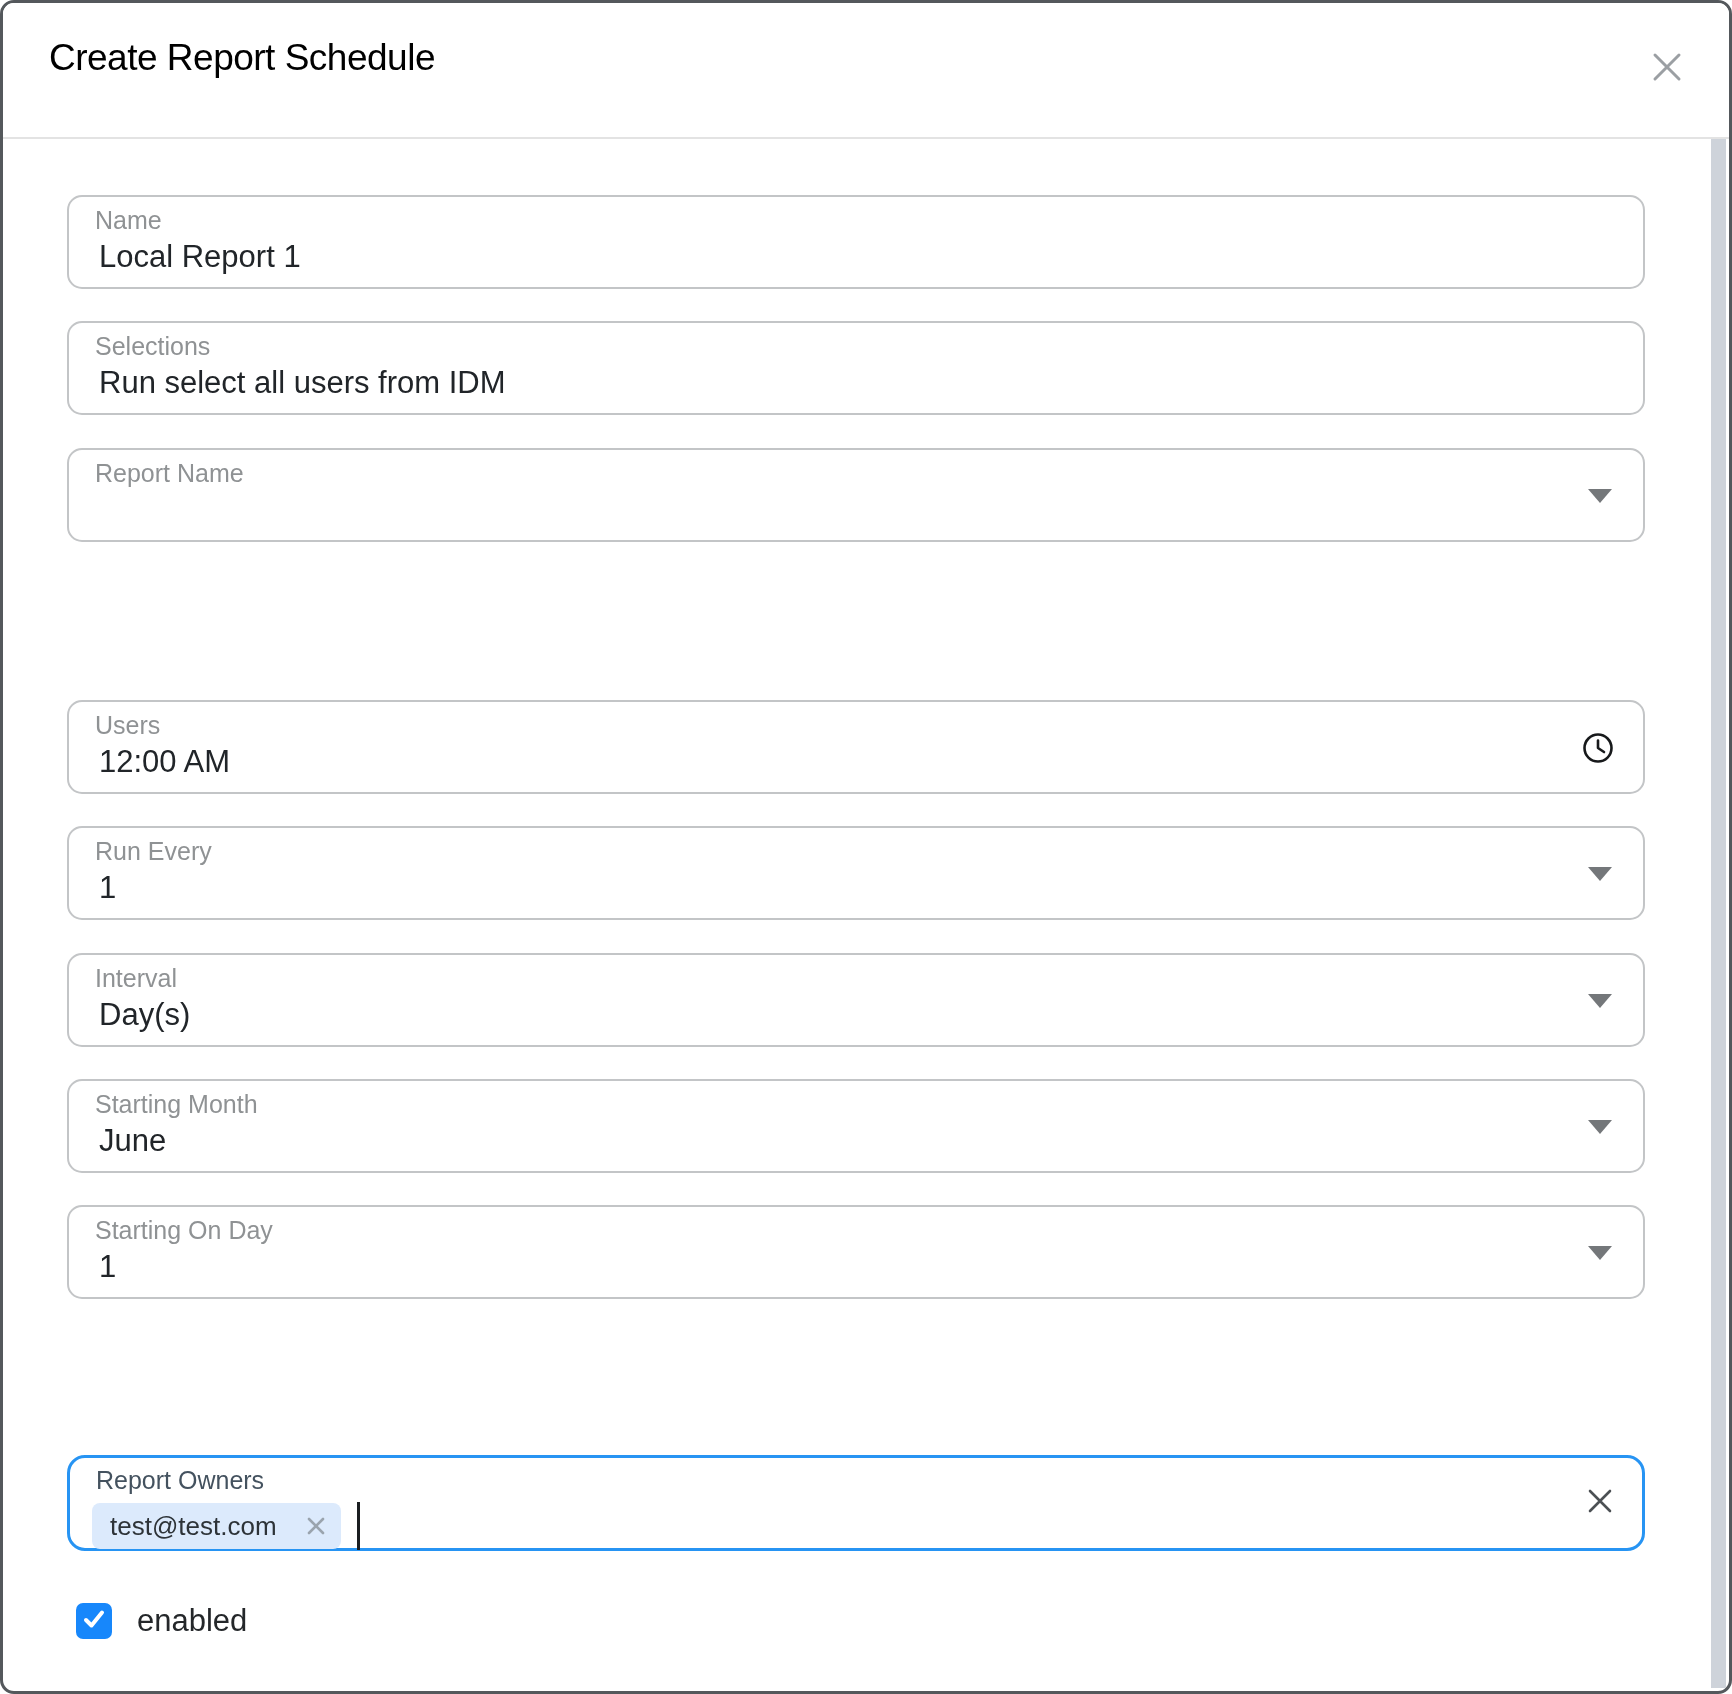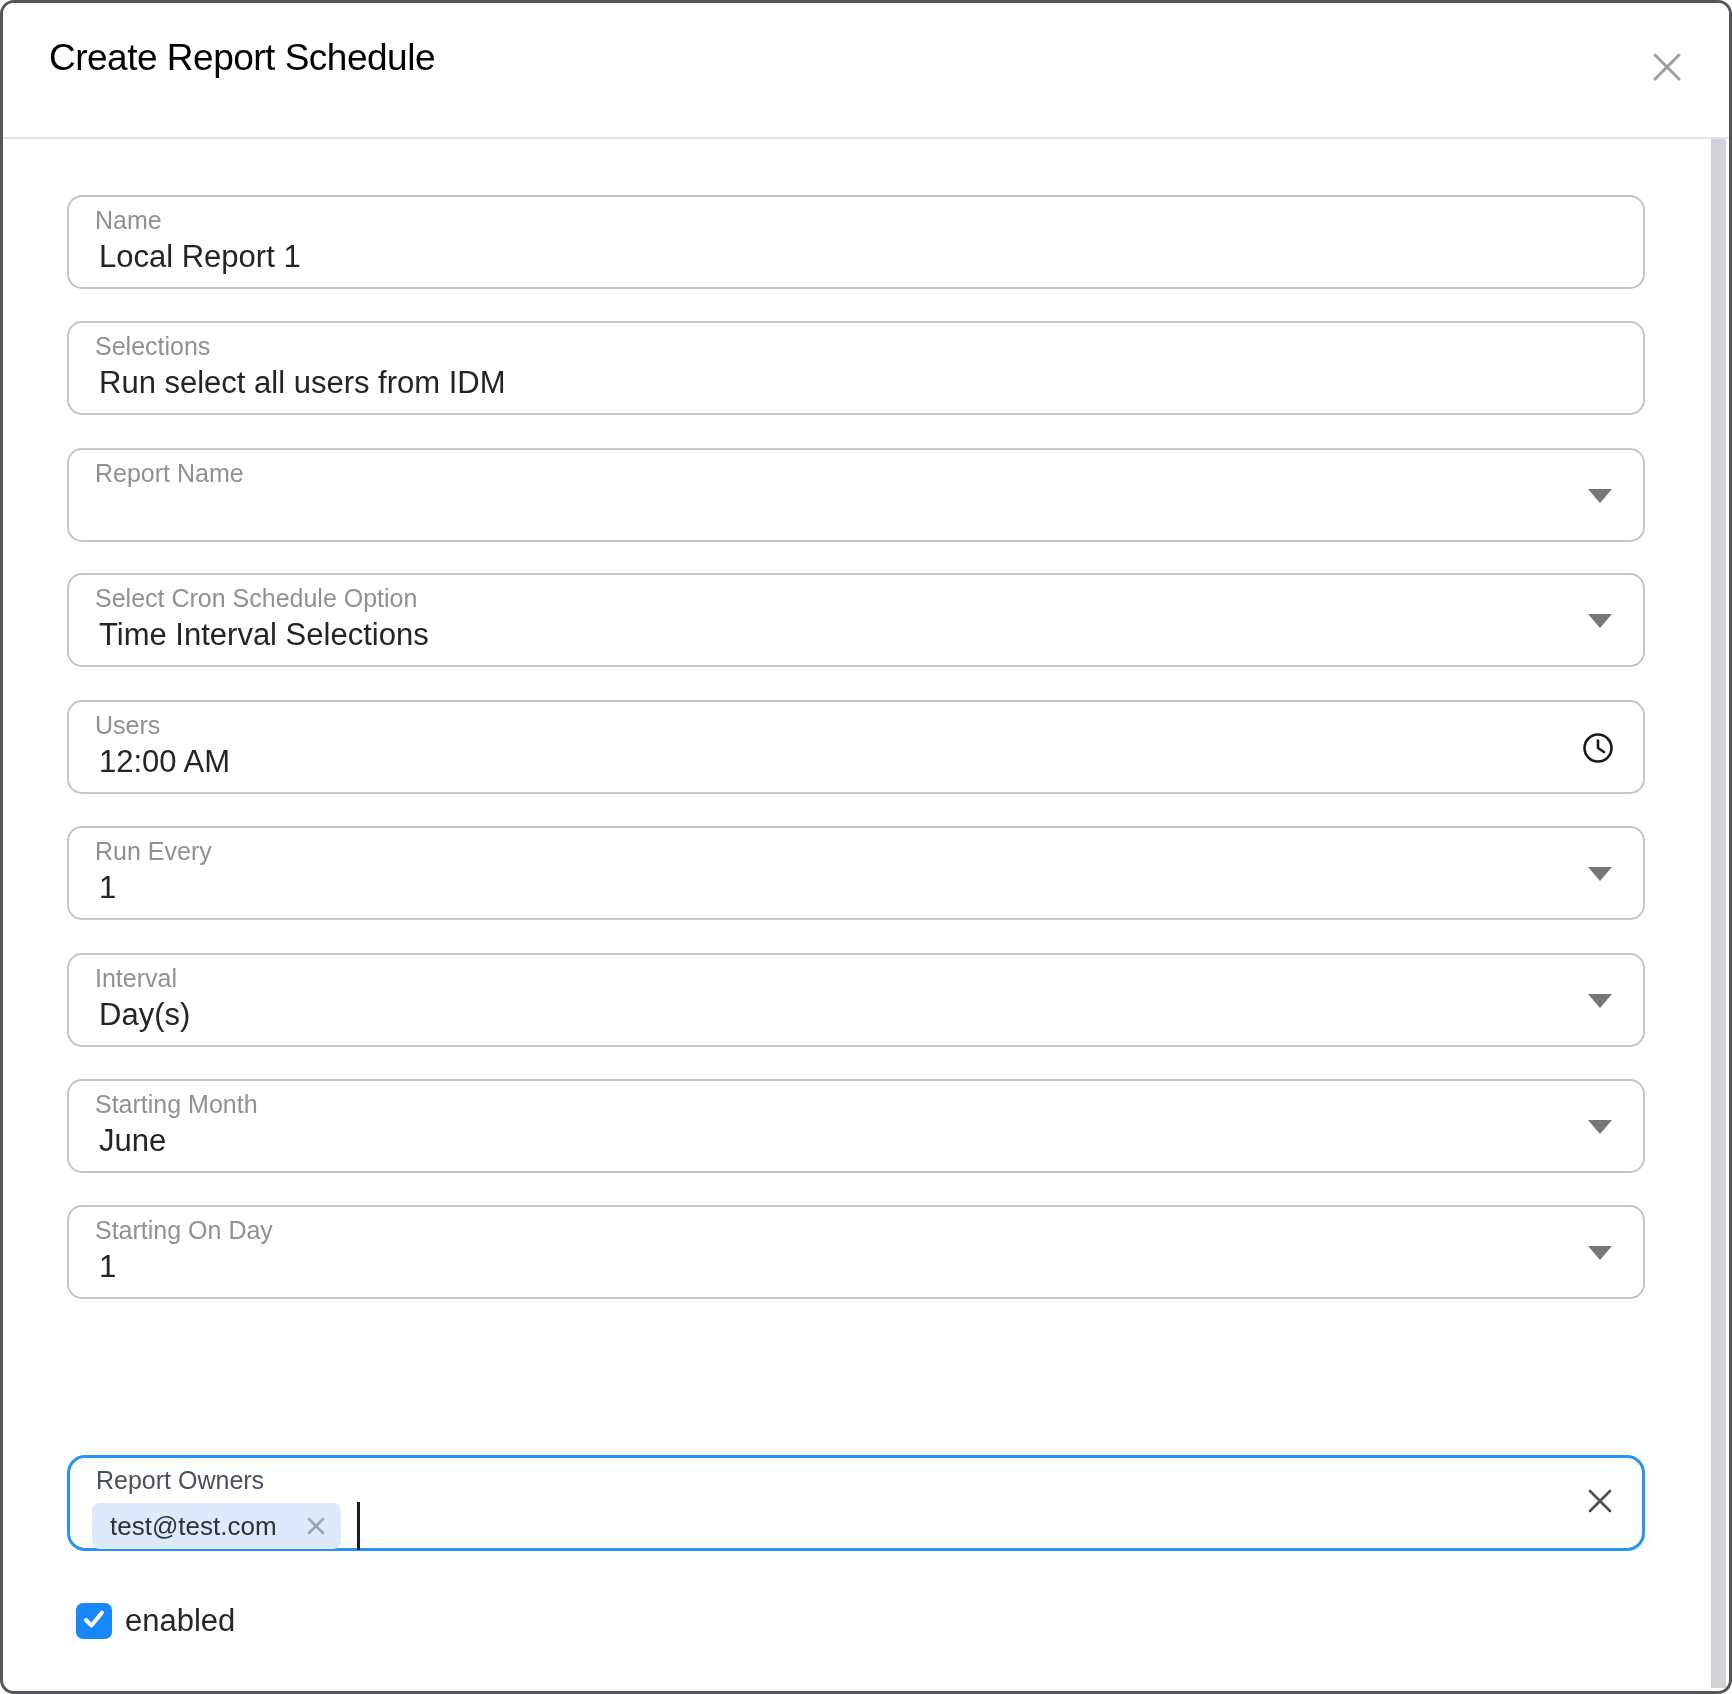--- a/index.html
+++ b/index.html
@@ -19,21 +19,21 @@
   .clock{position:absolute;right:28px;top:50%;transform:translateY(-42%);}
   
   .field.focused{top:1452px;height:96px;border:3px solid #2794f3;border-radius:18px;cursor:text;}
   .field.focused .f-label{color:#44525f;top:8px;}
   .chip-row{position:absolute;left:22px;top:44px;display:flex;align-items:center;}
   .chip{display:inline-flex;align-items:center;gap:28px;background:#dceafc;border-radius:8px;height:46px;padding:0 14px 0 18px;}
   .chip-text{font-size:26px;color:#2d3338;}
   .caret{width:3px;height:48px;background:#1b1e21;margin-left:16px;}
   .clear-x{position:absolute;right:26px;top:50%;transform:translateY(-50%);cursor:pointer;}
   
-  .cb-row{position:absolute;left:73px;top:1600px;display:flex;align-items:center;gap:13px;cursor:pointer;}
+  .cb-row{position:absolute;left:73px;top:1600px;display:flex;align-items:center;gap:25px;cursor:pointer;}
   .cb-box{width:36px;height:36px;border-radius:7px;background:#1787fb;display:flex;align-items:center;justify-content:center;}
   .cb-label{font-size:31px;color:#24272a;}
 </style>
 </head>
 <body>
 
 <div class="modal">
 
   <div class="hdr">
     <div class="title">Create Report Schedule</div>
@@ -54,25 +54,20 @@
   <div class="field" style="top:318px">
     <div class="f-label">Selections</div>
     <div class="f-value">Run select all users from IDM</div>
   </div>
 
   <div class="field" style="top:445px;cursor:pointer">
     <div class="f-label">Report Name</div>
     <span class="dd-arrow"></span>
   </div>
 
-  <div class="field" style="top:570px;cursor:pointer">
-    <div class="f-label">Select Cron Schedule Option</div>
-    <div class="f-value">Time Interval Selections</div>
-    <span class="dd-arrow"></span>
-  </div>
 
   <div class="field" style="top:697px">
     <div class="f-label">Users</div>
     <div class="f-value">12:00 AM</div>
     <span class="clock">
       <svg width="34" height="34" viewBox="0 0 34 34">
         <circle cx="17" cy="17" r="13.5" stroke="#17191b" stroke-width="2.6" fill="none"></circle>
         <path d="M17 9.5 L17 17 L23 21" stroke="#17191b" stroke-width="2.6" fill="none" stroke-linecap="round" stroke-linejoin="round"></path>
       </svg>
     </span>

